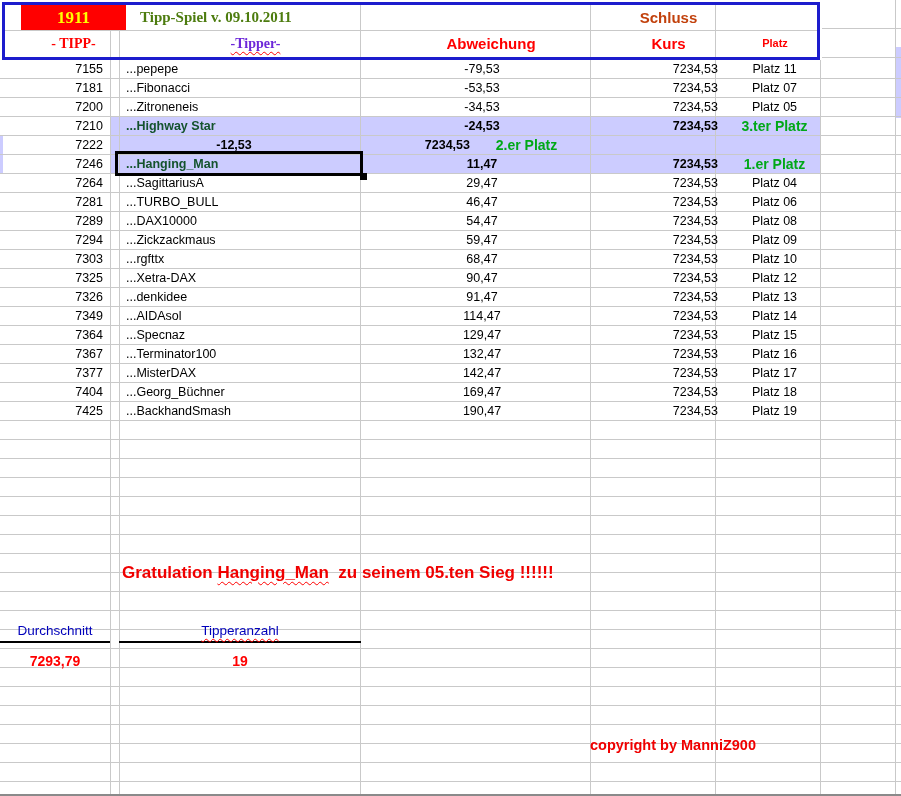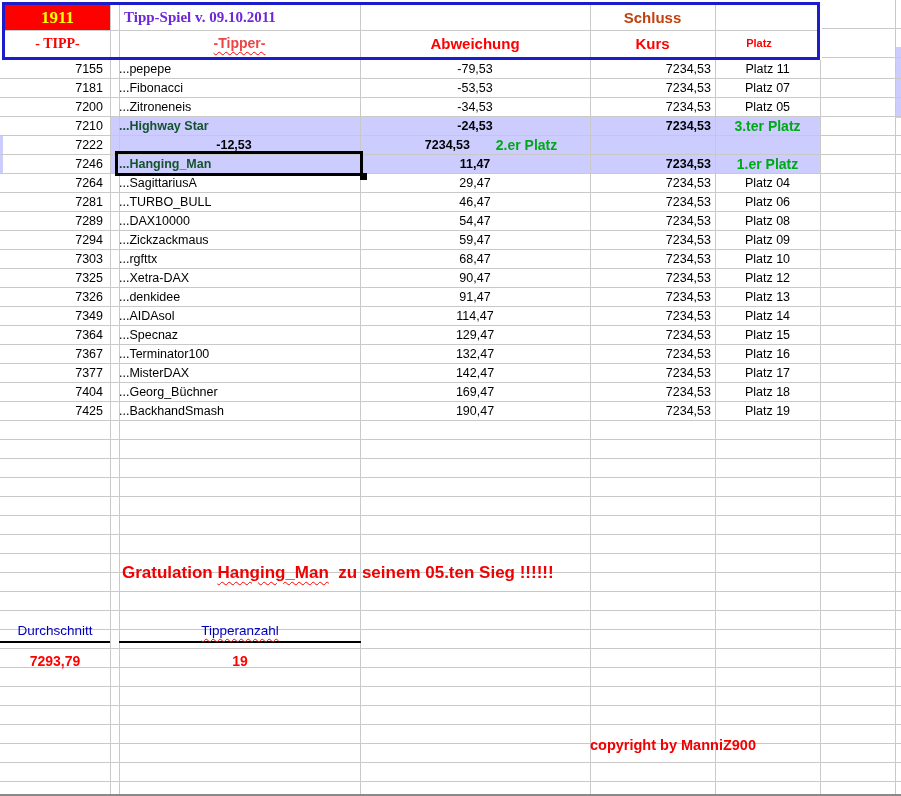--- a/index.html
+++ b/index.html
@@ -21,38 +21,38 @@
   .hl-right{position:absolute;left:896px;top:47px;width:5px;height:71px;background:#ccccff;z-index:0;}
   
   .hdr{position:absolute;left:2px;top:2px;width:818px;height:58px;border:3px solid #1c1ccd;
        box-sizing:border-box;background:#fff;z-index:4;}
   .hdr .hrow{position:absolute;left:0;width:812px;height:25px;}
   .hdr .r1{top:0;}
   .hdr .r2{top:26px;}
   .hdr-divider{position:absolute;left:0;top:25px;width:812px;height:1px;background:#c9c9c9;}
   .hdr-v{position:absolute;top:0;bottom:0;width:1px;background:#c9c9c9;}
   .hcell{position:absolute;top:0;height:25px;line-height:25px;text-align:center;
-         font-weight:bold;white-space:nowrap;overflow:hidden;}
+         font-weight:bold;white-space:nowrap;overflow:hidden;margin-left:16px;}
   .c1911{left:0;width:105px;background:#ff0000;color:#ffff00;
          font-family:"Liberation Serif",serif;font-size:17px;}
-  .ctitle{left:114px;width:241px;text-align:left;padding-left:5px;color:#6d28d9;
+  .ctitle{left:114px;width:241px;text-align:left;padding-left:5px;color:#4d7c0f;
           font-family:"Liberation Serif",serif;font-size:15px;}
   .cschluss{left:585px;width:125px;color:#c2410c;font-size:15px;}
   .ctipp{left:0;width:105px;color:#ff0000;font-family:"Liberation Serif",serif;font-size:14px;}
-  .ctipper{left:114px;width:241px;color:#ef4444;font-family:Liberation Sans, sans-serif;font-size:14px;}
+  .ctipper{left:114px;width:241px;color:#6d28d9;font-family:Liberation Serif, serif;font-size:14px;}
   .cabw{left:355px;width:230px;color:#ff0000;font-size:15px;}
   .ckurs{left:585px;width:125px;color:#ff0000;font-size:15px;}
   .cplatz{left:710px;width:88px;color:#ff0000;font-size:11px;}
   
   .rows{position:absolute;left:0;top:60px;width:901px;z-index:2;}
   .row{display:flex;height:19px;line-height:19px;font-size:12.5px;color:#000;}
   .cell{box-sizing:border-box;white-space:nowrap;overflow:hidden;}
   .cell.tipp{width:110px;text-align:right;padding-right:7px;}
   .cell.gap{width:9px;}
-  .cell.name{width:241px;text-align:left;}
+  .cell.name{width:241px;text-align:left;margin-left:7px;}
   .cell.abw{width:230px;text-align:center;}
   .cell.kurs{width:125px;text-align:right;padding-right:4px;}
   .cell.platz{width:105px;text-align:center;}
   .row.hl .name{font-weight:bold;color:#14532d;}
   .row.hl .abw,.row.hl .kurs{font-weight:bold;}
   .row.hl .platz{font-weight:bold;color:#00a818;font-size:14px;}
   
   .sel{position:absolute;left:115px;top:151px;width:248px;height:25px;border:3px solid #000;
        box-sizing:border-box;z-index:6;background:transparent;}
   .sel-handle{position:absolute;left:360px;top:173px;width:7px;height:7px;background:#000;z-index:7;}

